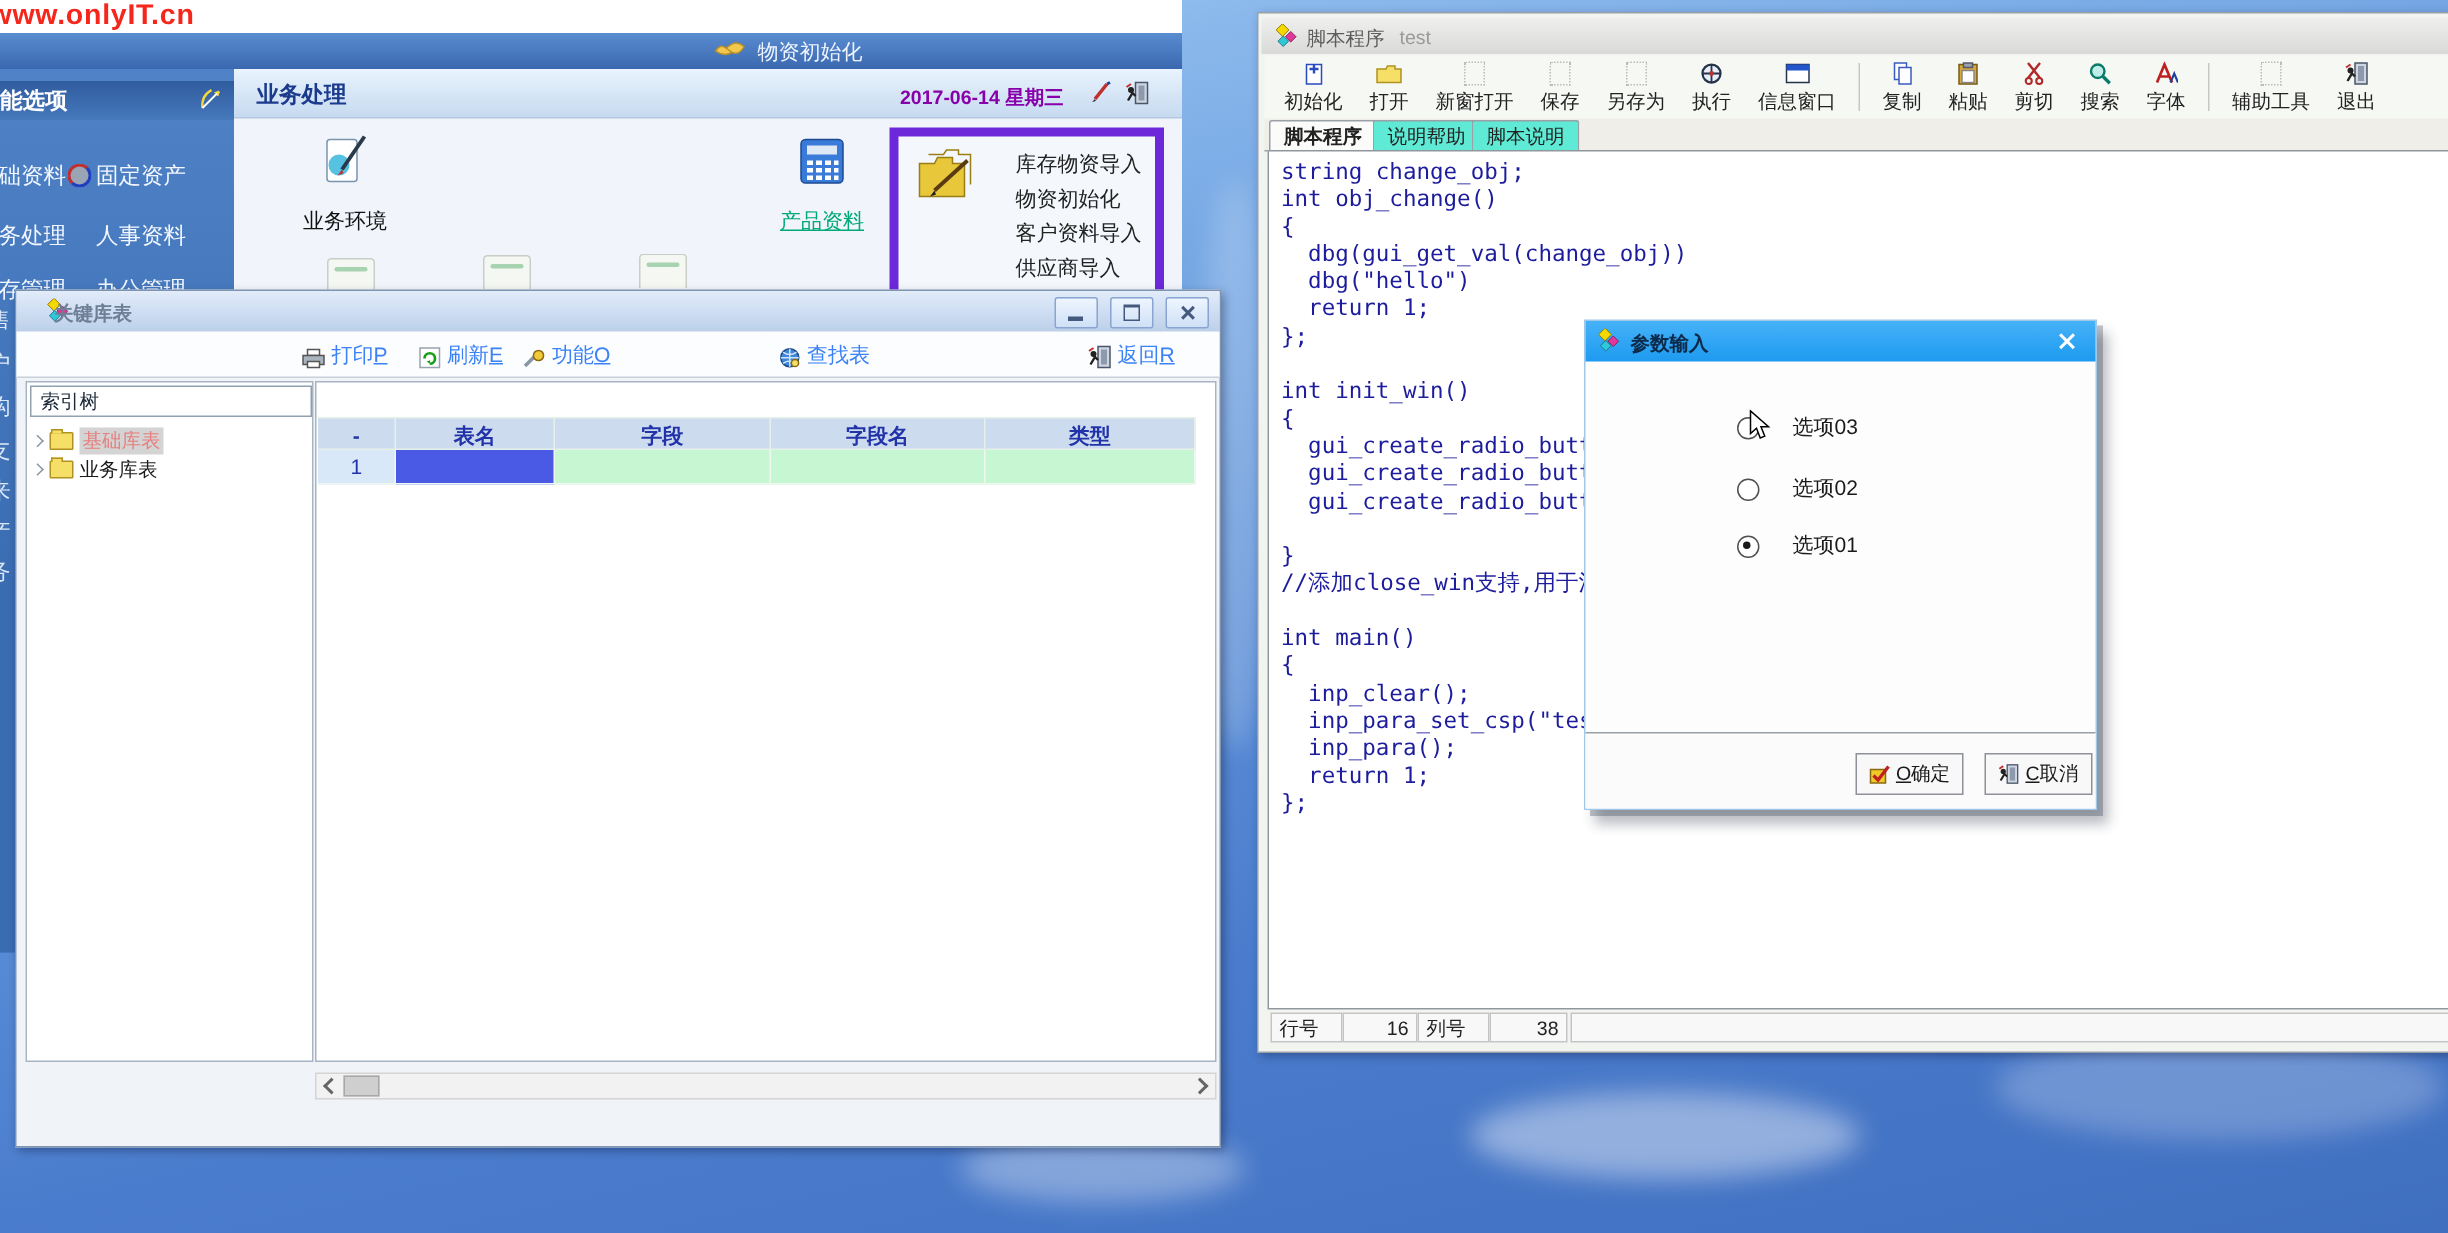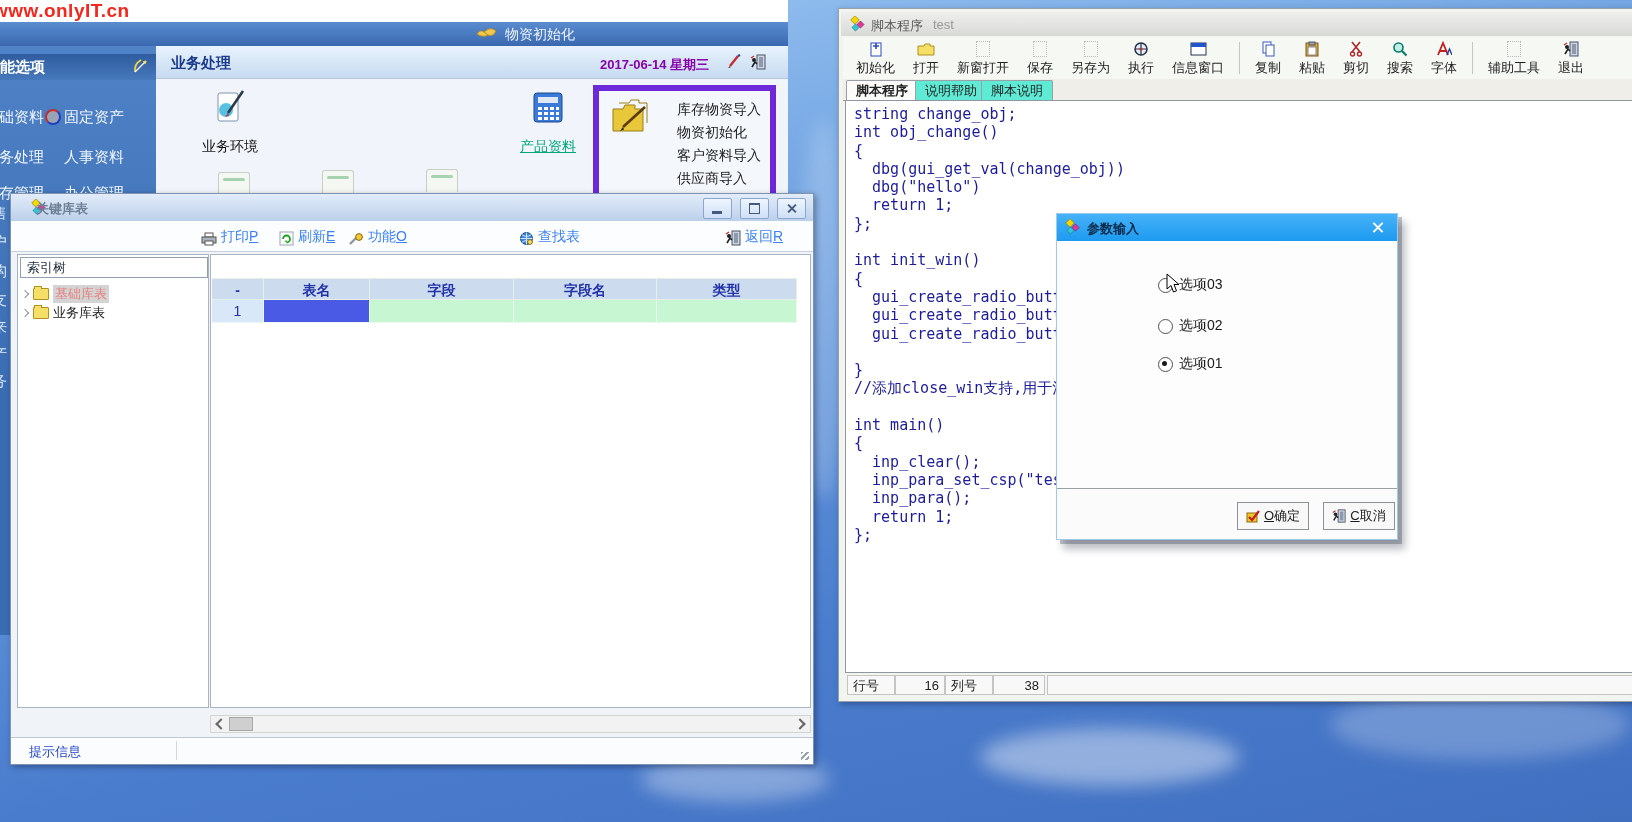--- a/index.html
+++ b/index.html
@@ -138,21 +138,21 @@
   
   #dlg{position:absolute;left:1056px;top:213px;width:340px;height:325px;background:#fdfdfd;
        border:1px solid #9fc8ea;box-shadow:4px 4px 0 rgba(40,50,70,.28), 7px 9px 8px rgba(20,30,50,.3)}
   #dlg-title{position:absolute;left:0;top:0;width:100%;height:27px;
              background:linear-gradient(#46b2f8,#1d9af0)}
   #dlg-title svg{position:absolute;left:8px;top:5px}
   #dlg-title .dtext{position:absolute;left:30px;top:6px;font-size:13px;font-weight:bold;color:#0c2a4a}
   #dlg-x{position:absolute;right:10px;top:5px;width:17px;height:17px;cursor:pointer}
   #dlg-x i{position:absolute;left:7px;top:2px;width:2px;height:13px;background:#fff;transform:rotate(45deg)}
   #dlg-x i.x2{transform:rotate(-45deg)}
-  .opt{position:absolute;left:101px;height:20px;display:flex;align-items:center;gap:6px;cursor:pointer}
+  .opt{position:absolute;left:101px;height:20px;display:flex;align-items:center;gap:22px;cursor:pointer}
   .op0{top:61px}.op1{top:102px}.op2{top:140px}
   .radio{width:13px;height:13px;border:1px solid #505050;border-radius:50%;background:#fff;position:relative}
   .radio.sel::after{content:"";position:absolute;left:3px;top:3px;width:5px;height:5px;border-radius:50%;background:#1a1a1a}
   .opt span{font-size:14px;color:#1a1a1a}
   #dlg-foot{position:absolute;left:0;top:274px;width:100%;height:50px;border-top:1px solid #9aa0a8;
             background:#fbfbfb;box-shadow:inset 0 1px 0 #fff}
   .dbtn{position:absolute;top:13px;width:70px;height:26px;background:#f8f8f8;border:1px solid #8e9298;
         display:flex;align-items:center;justify-content:center;gap:4px;font-size:13px;color:#1a1a1a;cursor:pointer}
   #btn-ok{left:180px}
   #btn-cancel{left:266px}
@@ -379,25 +379,20 @@
       <div class="rc c3"></div>
       <div class="rc c4"></div>
     </div>
 
     <div id="tw-hscroll">
       <i class="sarr" id="sa-l"></i>
       <div id="sthumb"></div>
       <i class="sarr" id="sa-r"></i>
     </div>
 
-    <div id="tw-status">
-      <span>提示信息</span>
-      <div id="tw-vline"></div>
-      <div id="tw-grip"></div>
-    </div>
   </div>
 
   <div id="sw">
     <div id="sw-title">
       <svg width="16" height="16">
           <use href="#sym-dmd"></use>
         </svg>
       <span class="t1">脚本程序</span>
       <span class="t2">test</span>
     </div>

